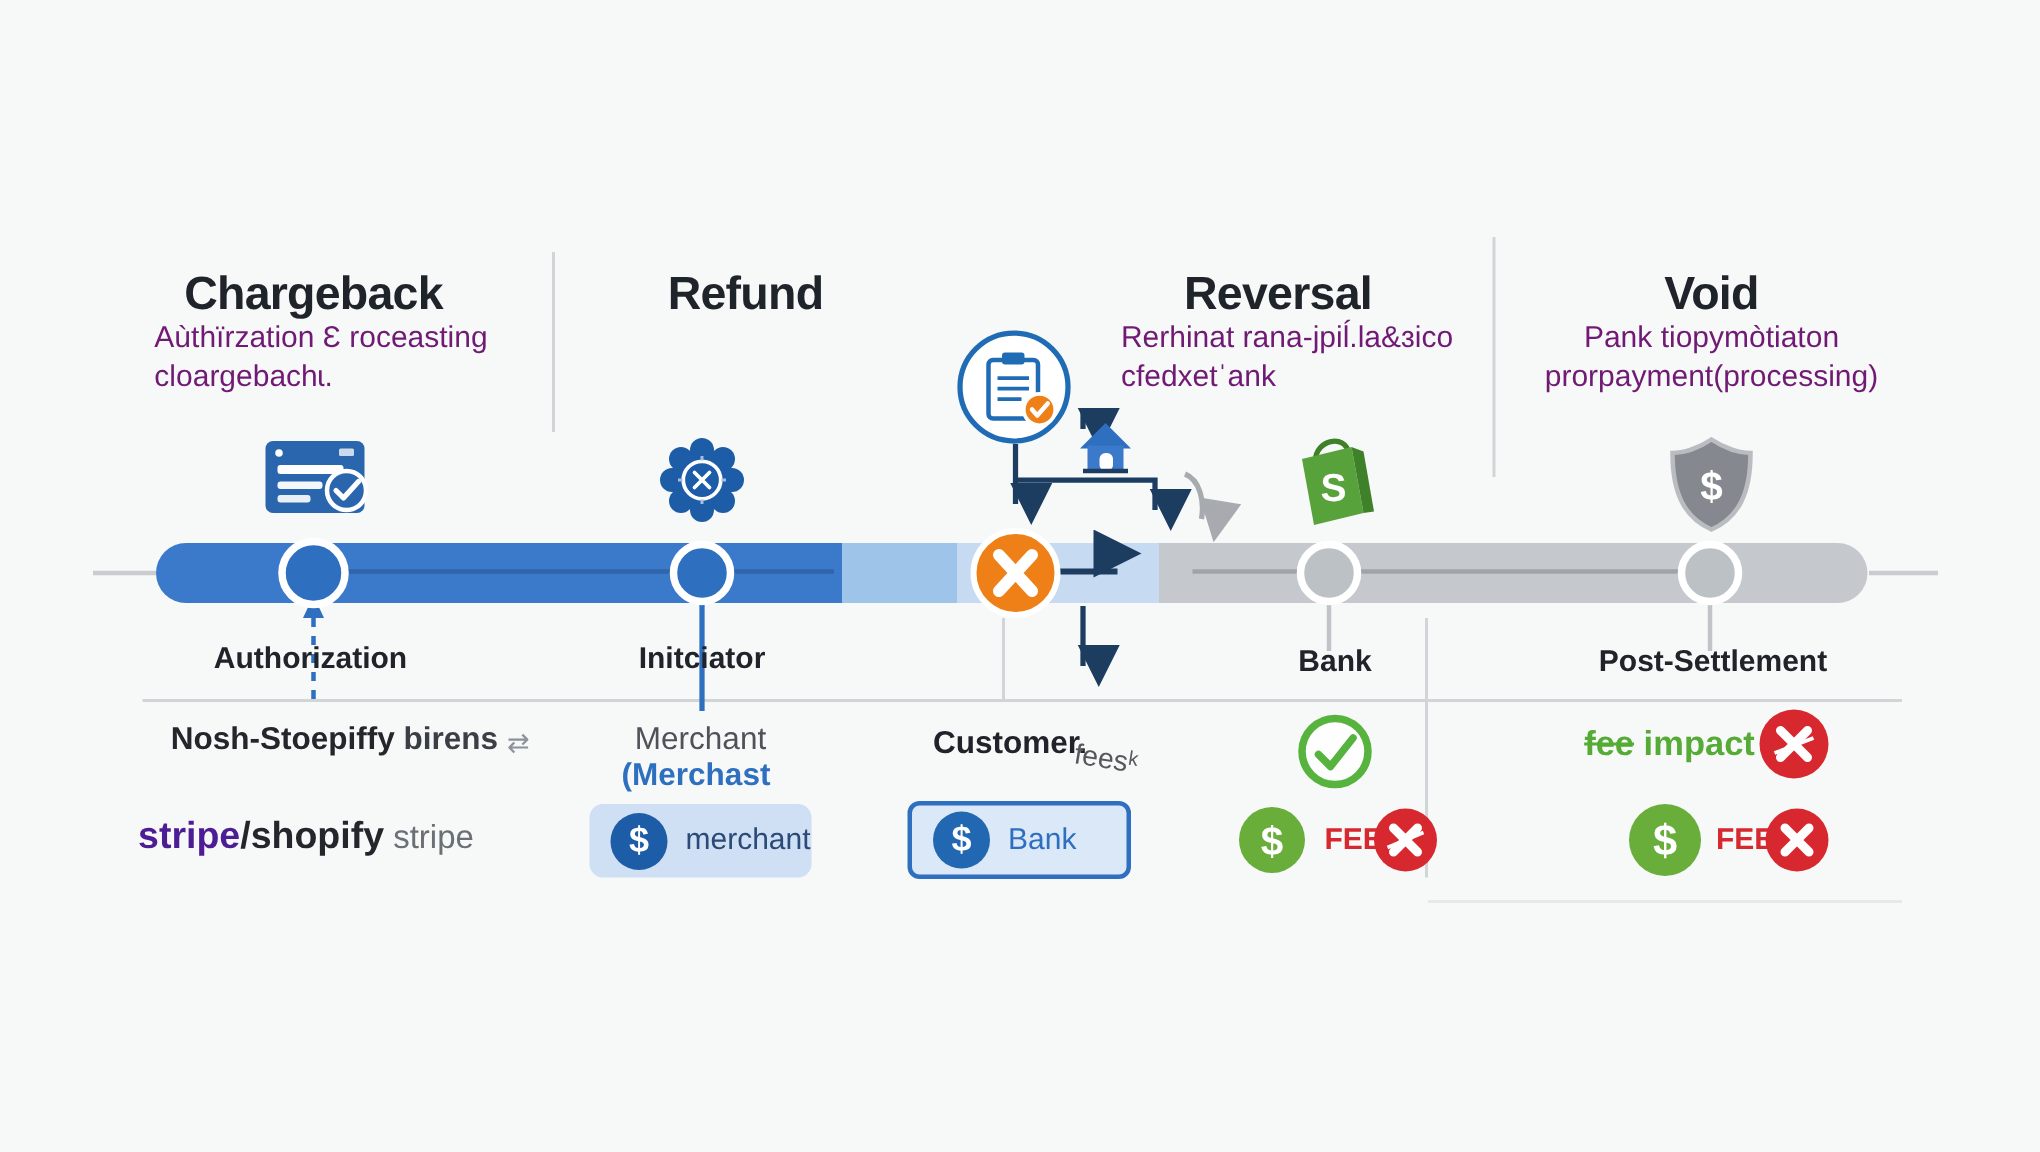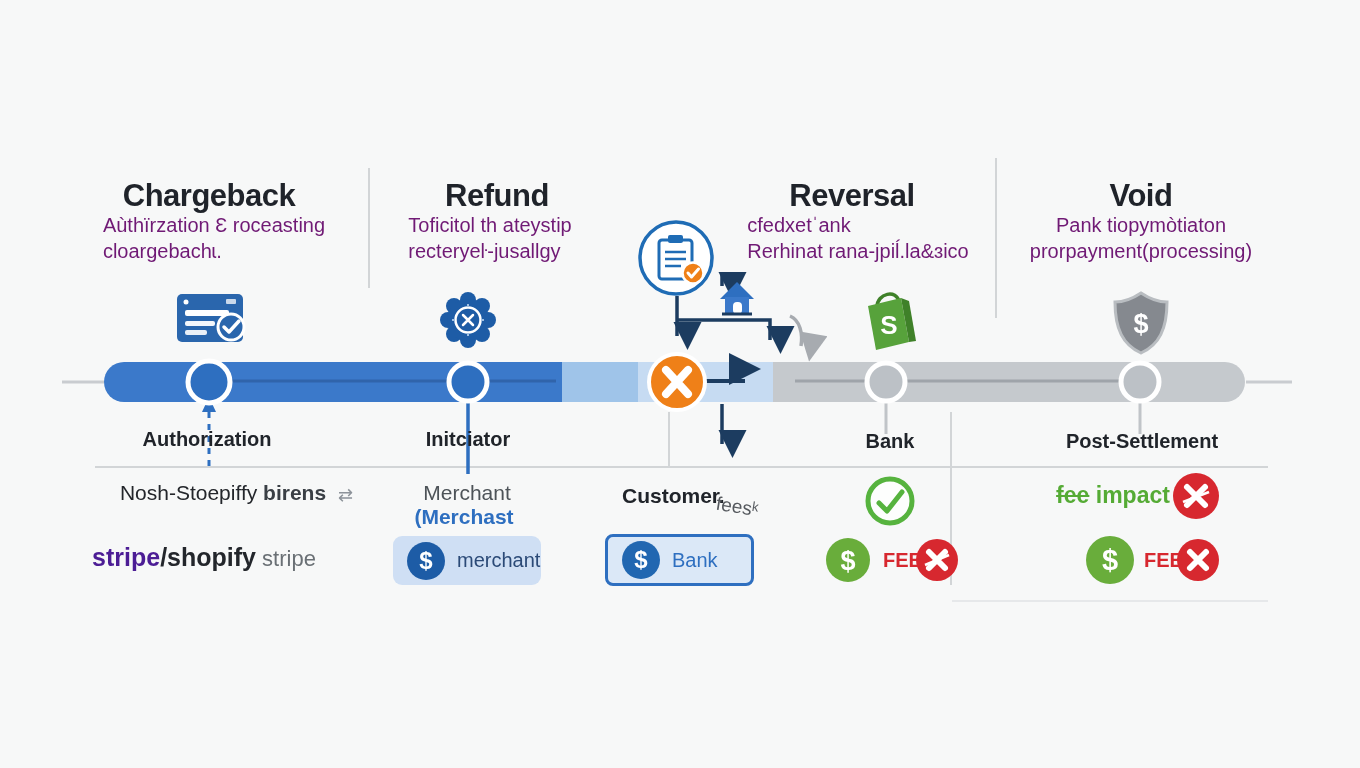--- a/index.html
+++ b/index.html
@@ -48,27 +48,23 @@
 
   <div class="abs ctr col-title" style="left:209px;top:162px;">Chargeback</div>
   <div class="abs ctr col-title" style="left:497px;top:162px;">Refund</div>
   <div class="abs ctr col-title" style="left:852px;top:162px;">Reversal</div>
   <div class="abs ctr col-title" style="left:1141px;top:162px;">Void</div>
 
   <div class="abs ctr col-sub" style="left:214px;top:212px;">
     <div>Aùthïrzation Ɛ roceasting</div>
     <div style="text-align:left;">cloargebachɩ.</div>
   </div>
-  <div class="abs ctr col-sub" style="left:490px;top:212px;">
-    <div>Toficitol th ateystip</div>
-    <div style="text-align:left;">recteryeŀ-jusallgy</div>
-  </div>
   <div class="abs ctr col-sub" style="left:858px;top:212px;">
+    <div>Rerhinat rana-jpiĺ.la&amp;ɜico</div>
     <div style="text-align:left;">cfedxetˈank</div>
-    <div>Rerhinat rana-jpiĺ.la&amp;ɜico</div>
   </div>
   <div class="abs ctr col-sub" style="left:1141px;top:212px;">
     <div>Pank tiopymòtiaton</div>
     <div>prorpayment(processing)</div>
   </div>
 
   <svg class="abs" style="left:0;top:0;" width="1360" height="768" viewBox="0 0 1360 768">
     <defs>
       <linearGradient id="barGrad" x1="0" y1="0" x2="1" y2="0">
         <stop offset="0" stop-color="#3b79ca"></stop>
@@ -203,21 +199,21 @@
 
   <div class="abs ctr node-label" style="left:207px;top:428px;">Authorization</div>
   <div class="abs ctr node-label" style="left:468px;top:428px;">Initciator</div>
   <div class="abs ctr node-label" style="left:890px;top:430px;">Bank</div>
   <div class="abs ctr node-label" style="left:1142px;top:430px;">Post-Settlement</div>
 
   <div class="abs node-label" style="left:622px;top:484px;font-size:21px;">Customer.</div>
   <div class="abs gray-note" style="left:716px;top:496px;font-size:19px;transform:rotate(9deg);">feesᵏ</div>
 
   <div class="abs ctr" style="left:207px;top:481px;font-size:21px;color:#23262b;">
-    <span style="font-weight:400;margin-left:32px;">Nosh-Stoepiffy</span><span style="color:#3a3f45;font-weight:bold;"> birens</span>
+    <span style="font-weight:700;margin-left:32px;">Nosh-Stoepiffy</span><span style="color:#3a3f45;font-weight:bold;"> birens</span>
   </div>
   <div class="abs" style="left:338px;top:484px;font-size:18px;color:#8d939a;">⇄</div>
   <div class="abs ctr" style="left:204px;top:543px;font-size:25px;">
     <span style="font-weight:700;color:#4c1d95;">stripe</span><span style="font-weight:700;color:#23262b;">/shopify</span><span style="font-size:22px;color:#6a7075;"> stripe</span>
   </div>
 
   <div class="abs ctr" style="left:467px;top:481px;font-size:21px;color:#4d5358;">Merchant</div>
   <div class="abs ctr" style="left:464px;top:505px;font-size:21px;font-weight:600;color:#2e6fc0;">(Merchast</div>
 
   <div class="chip chip-merchant">

